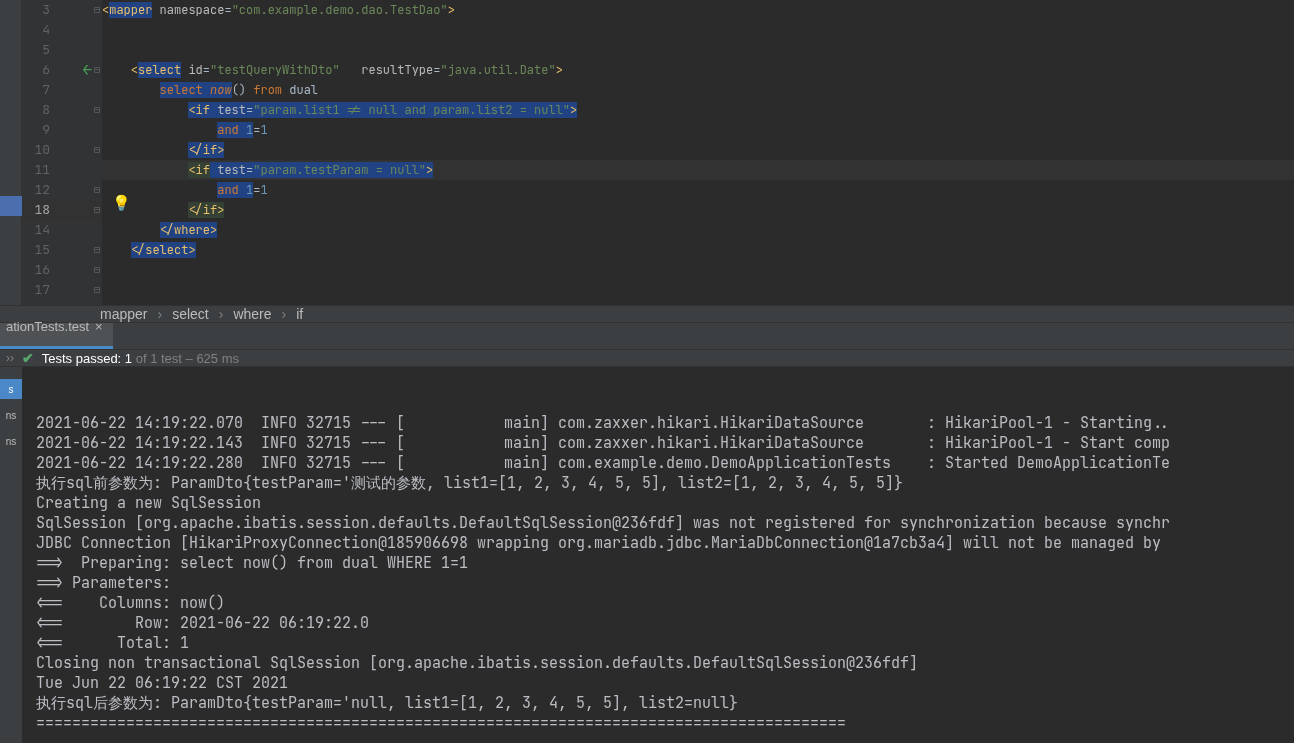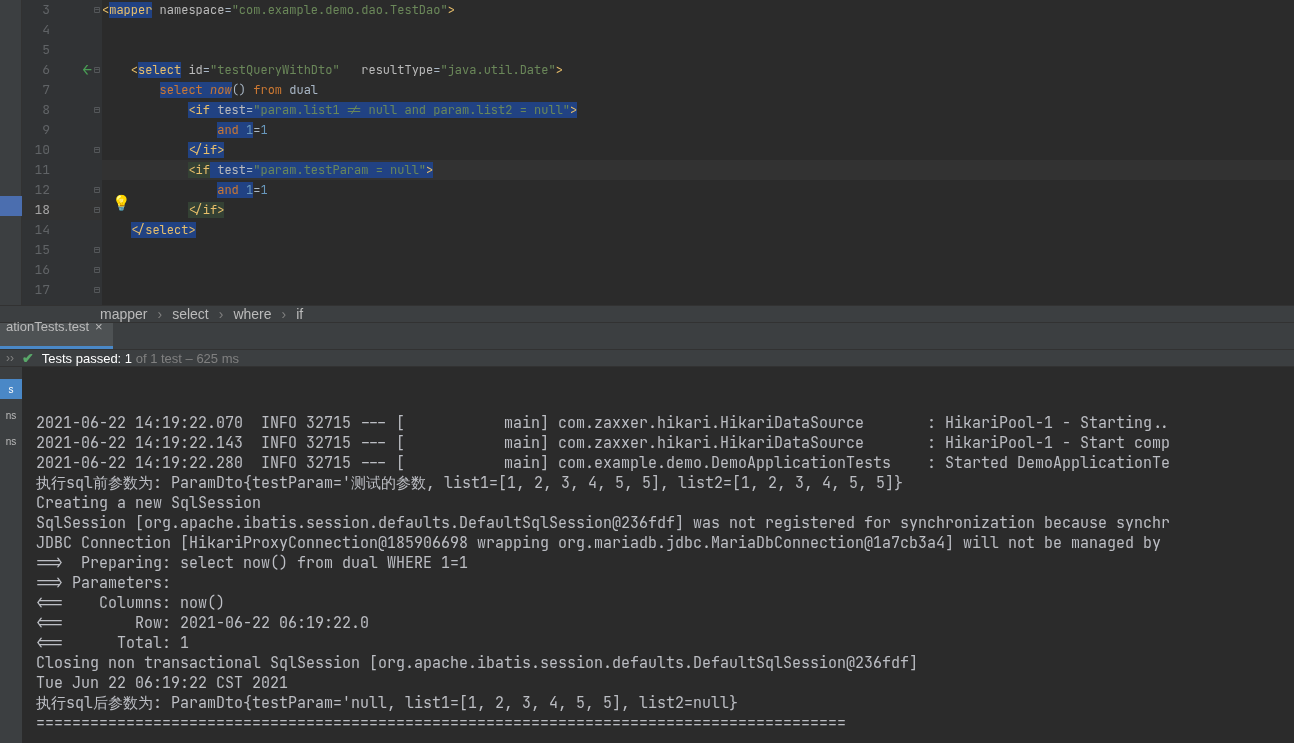--- a/index.html
+++ b/index.html
@@ -278,20 +278,21 @@
         <div class="codeline"></div>
         <div class="codeline"></div>
         <div class="codeline"><span class="hl-punct">    &lt;</span><span class="hl-tag bg-sel">select</span><span class=""> </span><span class="hl-attr">id</span><span class="hl-op">=</span><span class="hl-str">"testQueryWithDto"</span><span class="">   </span><span class="hl-attr">resultType</span><span class="hl-op">=</span><span class="hl-str">"java.util.Date"</span><span class="hl-punct">&gt;</span></div>
         <div class="codeline"><span class="">        </span><span class="hl-kw bg-sel">select</span><span class=" bg-sel"> </span><span class="hl-func bg-sel">now</span><span class="hl-op">()</span><span class=""> </span><span class="hl-kw">from</span><span class=""> </span><span class="">dual</span></div>
         <div class="codeline"><span class="">            </span><span class="hl-punct bg-sel">&lt;</span><span class="hl-tag bg-sel">if</span><span class=" bg-sel"> </span><span class="hl-attr bg-sel">test</span><span class="hl-op bg-sel">=</span><span class="hl-str bg-sel">"param.list1 != null and param.list2 = null"</span><span class="hl-punct bg-sel">&gt;</span></div>
         <div class="codeline"><span class="">                </span><span class="hl-kw bg-sel">and</span><span class=" bg-sel"> </span><span class="hl-num bg-sel">1</span><span class="hl-op">=</span><span class="hl-num">1</span></div>
         <div class="codeline"><span class="">            </span><span class="hl-punct bg-sel">&lt;/</span><span class="hl-tag bg-sel">if</span><span class="hl-punct bg-sel">&gt;</span></div>
         <div class="codeline current"><span class="">            </span><span class="hl-punct bg-used">&lt;</span><span class="hl-tag bg-used">if</span><span class=" bg-sel"> </span><span class="hl-attr bg-sel">test</span><span class="hl-op bg-sel">=</span><span class="hl-str bg-sel">"param.testParam = null"</span><span class="hl-punct bg-sel">&gt;</span></div>
         <div class="codeline"><span class="">                </span><span class="hl-kw bg-sel">and</span><span class=" bg-sel"> </span><span class="hl-num bg-sel">1</span><span class="hl-op">=</span><span class="hl-num">1</span></div>
         <div class="codeline"><span class="">            </span><span class="hl-punct bg-used">&lt;/</span><span class="hl-tag bg-used">if</span><span class="hl-punct bg-used">&gt;</span></div>
+        <div class="codeline"><span class="">        </span><span class="hl-punct bg-sel">&lt;/</span><span class="hl-tag bg-sel">where</span><span class="hl-punct bg-sel">&gt;</span></div>
         <div class="codeline"><span class="">    </span><span class="hl-punct bg-sel">&lt;/</span><span class="hl-tag bg-sel">select</span><span class="hl-punct bg-sel">&gt;</span></div>
         <div class="codeline"></div>
       </div>
   </div>
 
   <div class="breadcrumb">
     <span>mapper</span>
     <span class="crumb-sep">›</span>
     <span>select</span>
     <span class="crumb-sep">›</span>

